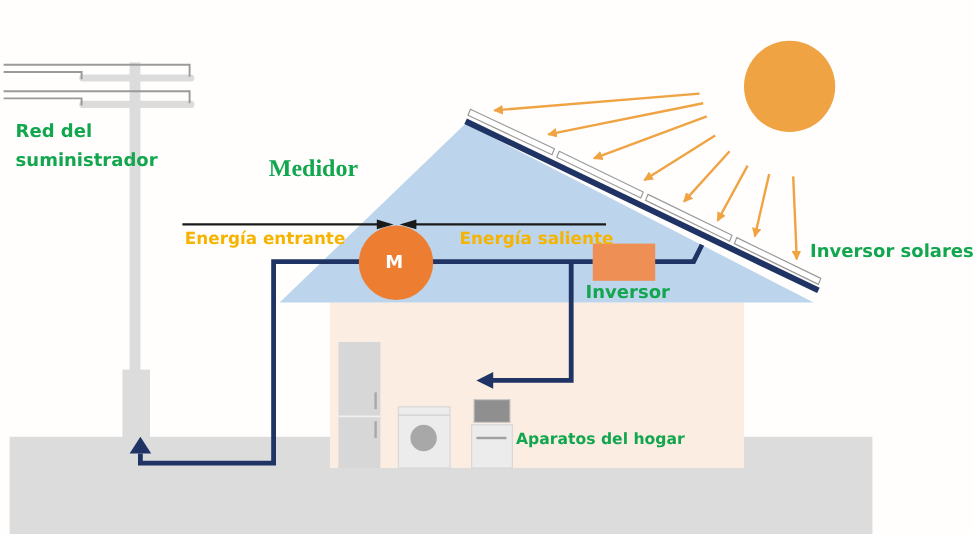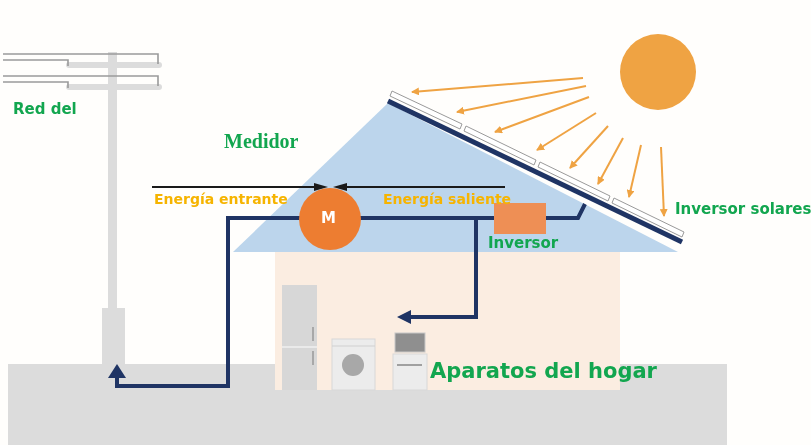--- a/index.html
+++ b/index.html
@@ -90,26 +90,27 @@
   </g>
   <g>
     <rect x="395" y="333" width="30" height="19" fill="#8f8f8f" stroke="#c8c8c8"></rect>
     <rect x="393" y="354" width="34" height="36" fill="#ececec" stroke="#d8d8d8"></rect>
     <line x1="397" y1="365" x2="422" y2="365" stroke="#a0a0a0" stroke-width="2"></line>
   </g>
 </svg>
 
 <div class="lbl green" style="left:13px;top:97px;font-size:15px;line-height:24px;">
   <div>Red del</div>
+  <div>suministrador</div>
 </div>
 
 <div class="lbl green" style="left:224px;top:129px;font-size:20px;line-height:25px;font-family:Liberation Serif, serif;">
   <div>Medidor</div>
 </div>
 
 <div class="lbl orange" style="left:154px;top:191px;font-size:14px;text-align:center;">Energía entrante</div>
 <div class="lbl orange" style="left:383px;top:191px;font-size:14px;">Energía saliente</div>
 
 <div class="lbl white" style="left:321px;top:209px;font-size:15px;">M</div>
 
 <div class="lbl green" style="left:488px;top:234px;font-size:15px;">Inversor</div>
 <div class="lbl green" style="left:675px;top:200px;font-size:15px;">Inversor solares</div>
-<div class="lbl green" style="left:430px;top:359px;font-size:21px;">Aparatos del hogar</div>
+<div class="lbl green" style="left:430px;top:359px;font-size:13px;">Aparatos del hogar</div>
 
 </body></html>

